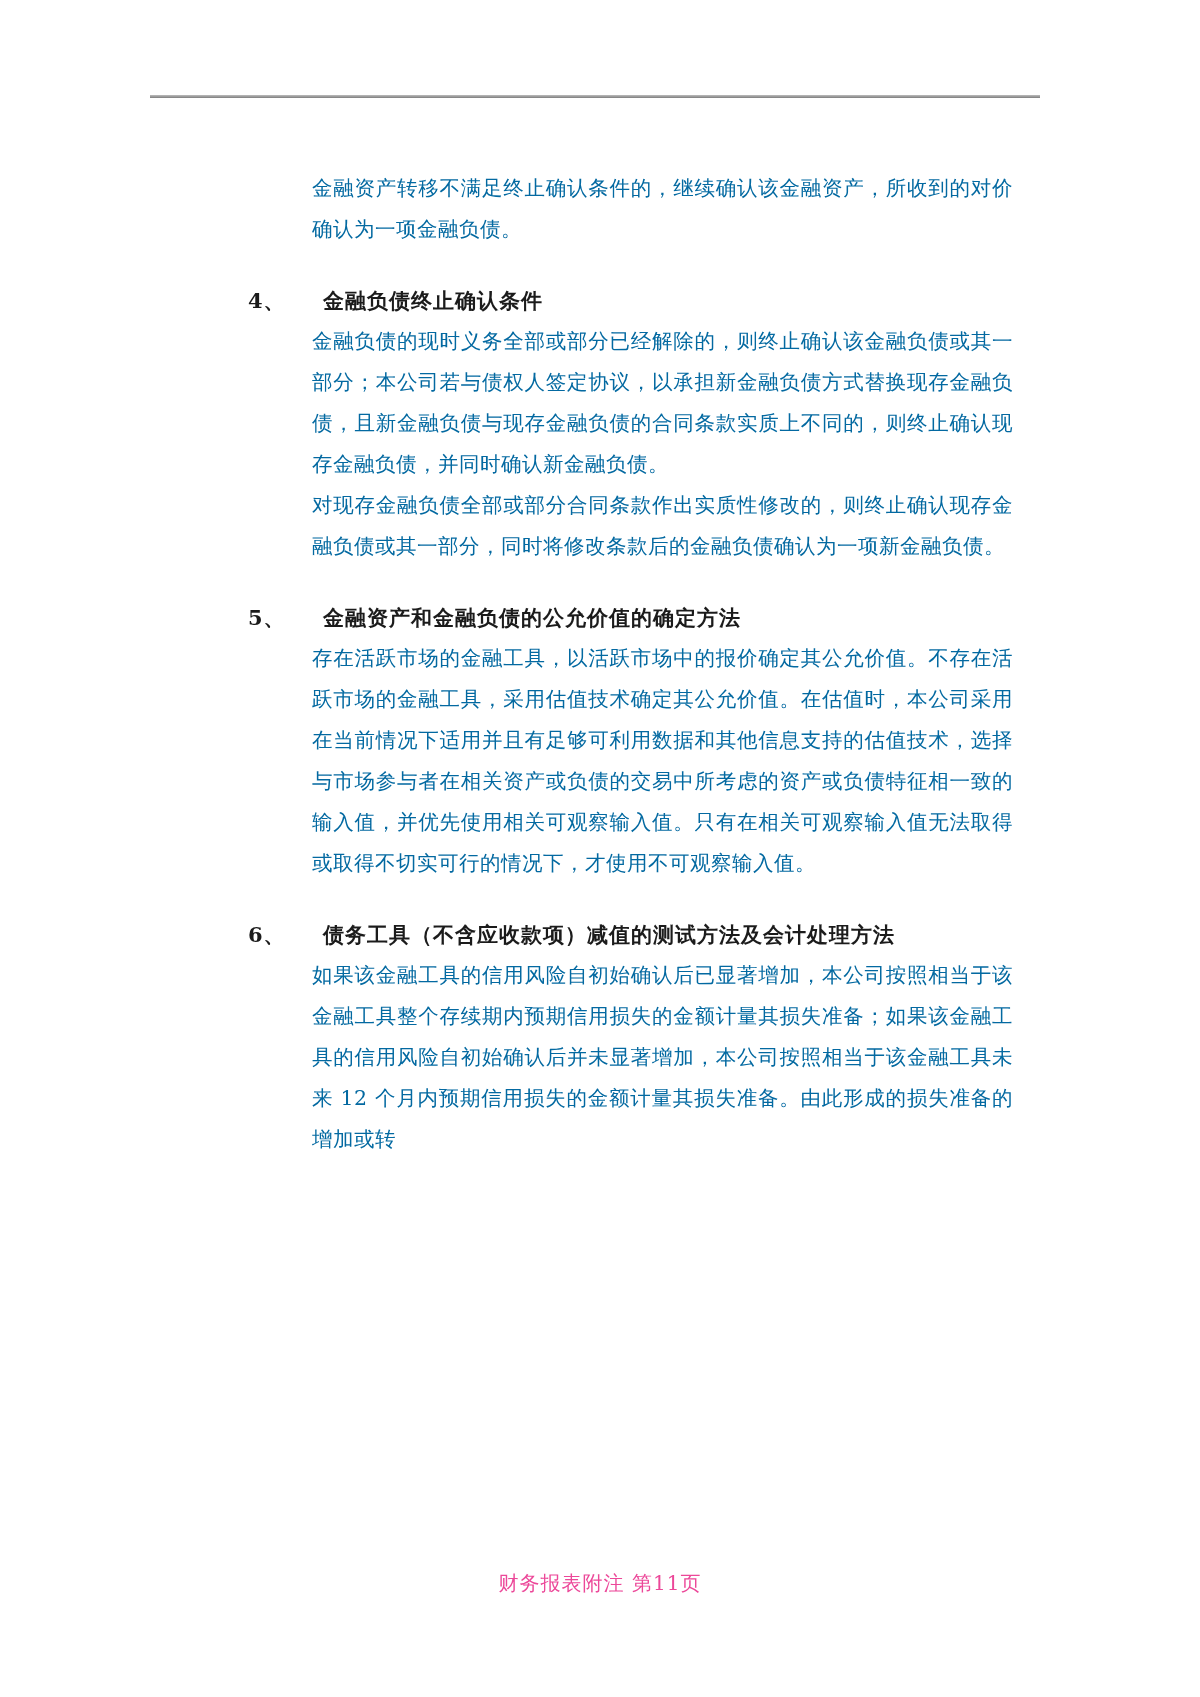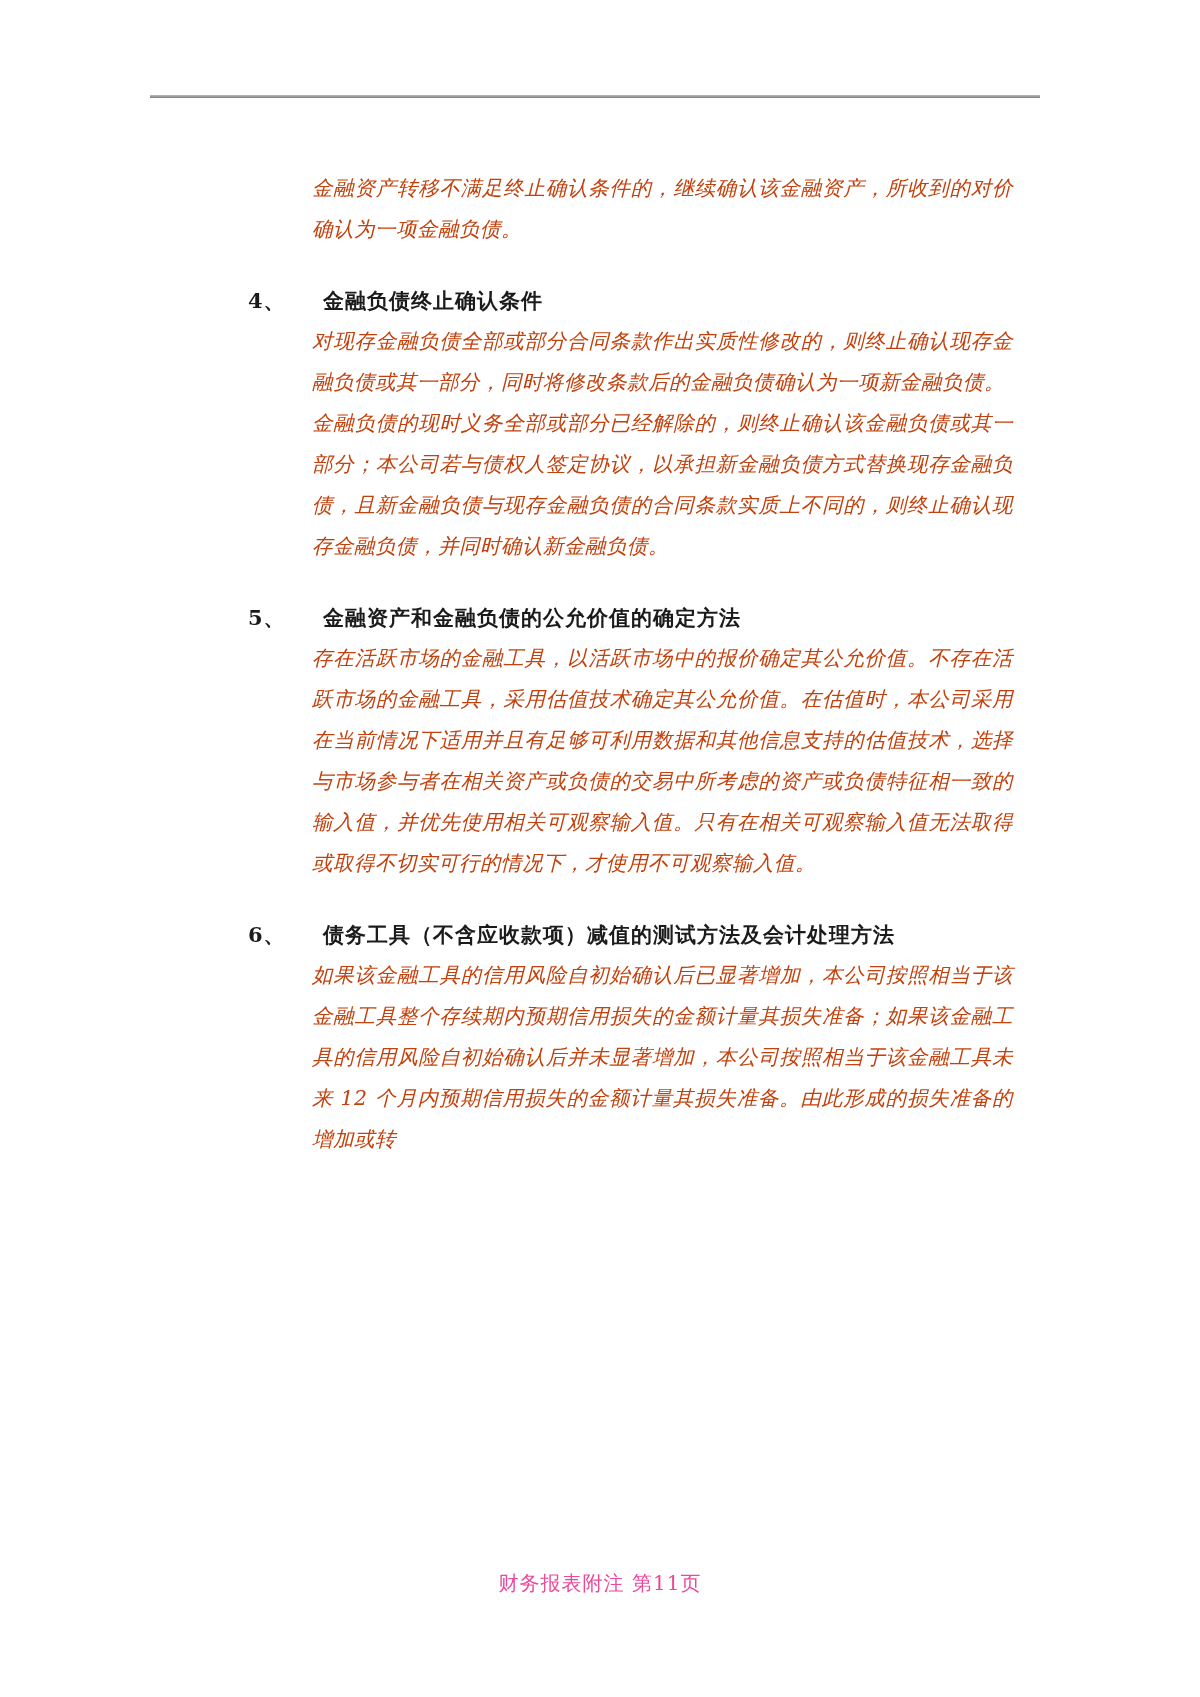--- a/index.html
+++ b/index.html
@@ -29,22 +29,21 @@
     padding-top: 168px;
     box-sizing: content-box;
   }
   .para {
     margin: 0;
     font-size: 20.5px;
     line-height: 41px;
     text-align: justify;
     text-justify: inter-character;
     letter-spacing: 0.5px;
-    color: #c2410c;
-    font-style: italic;
+    color: #0369a1;
   }
   .sec-head {
     display: flex;
     align-items: baseline;
     margin: 30px 0 0 -64px;
     font-size: 21px;
     font-weight: 700;
     line-height: 41px;
     color: #1b1b1b;
   }
@@ -78,22 +77,22 @@
 
   <div class="content">
 
     <p class="para">金融资产转移不满足终止确认条件的，继续确认该金融资产，所收到的对价确认为一项金融负债。</p>
 
     <section>
       <h2 class="sec-head">
         <span class="sec-num">4、</span>
         <span class="sec-title">金融负债终止确认条件</span>
       </h2>
+      <p class="para">金融负债的现时义务全部或部分已经解除的，则终止确认该金融负债或其一部分；本公司若与债权人签定协议，以承担新金融负债方式替换现存金融负债，且新金融负债与现存金融负债的合同条款实质上不同的，则终止确认现存金融负债，并同时确认新金融负债。</p>
       <p class="para">对现存金融负债全部或部分合同条款作出实质性修改的，则终止确认现存金融负债或其一部分，同时将修改条款后的金融负债确认为一项新金融负债。</p>
-      <p class="para">金融负债的现时义务全部或部分已经解除的，则终止确认该金融负债或其一部分；本公司若与债权人签定协议，以承担新金融负债方式替换现存金融负债，且新金融负债与现存金融负债的合同条款实质上不同的，则终止确认现存金融负债，并同时确认新金融负债。</p>
     </section>
 
     <section>
       <h2 class="sec-head">
         <span class="sec-num">5、</span>
         <span class="sec-title">金融资产和金融负债的公允价值的确定方法</span>
       </h2>
       <p class="para">存在活跃市场的金融工具，以活跃市场中的报价确定其公允价值。不存在活跃市场的金融工具，采用估值技术确定其公允价值。在估值时，本公司采用在当前情况下适用并且有足够可利用数据和其他信息支持的估值技术，选择与市场参与者在相关资产或负债的交易中所考虑的资产或负债特征相一致的输入值，并优先使用相关可观察输入值。只有在相关可观察输入值无法取得或取得不切实可行的情况下，才使用不可观察输入值。</p>
     </section>
 

